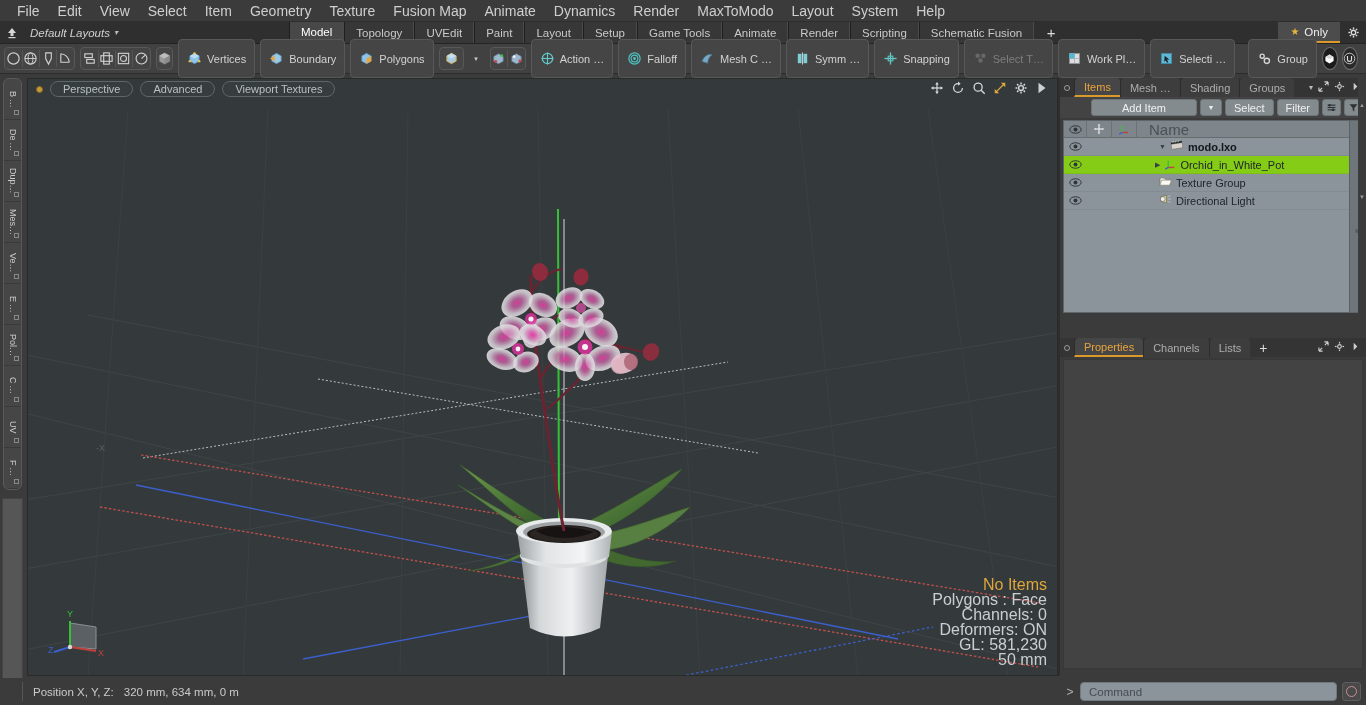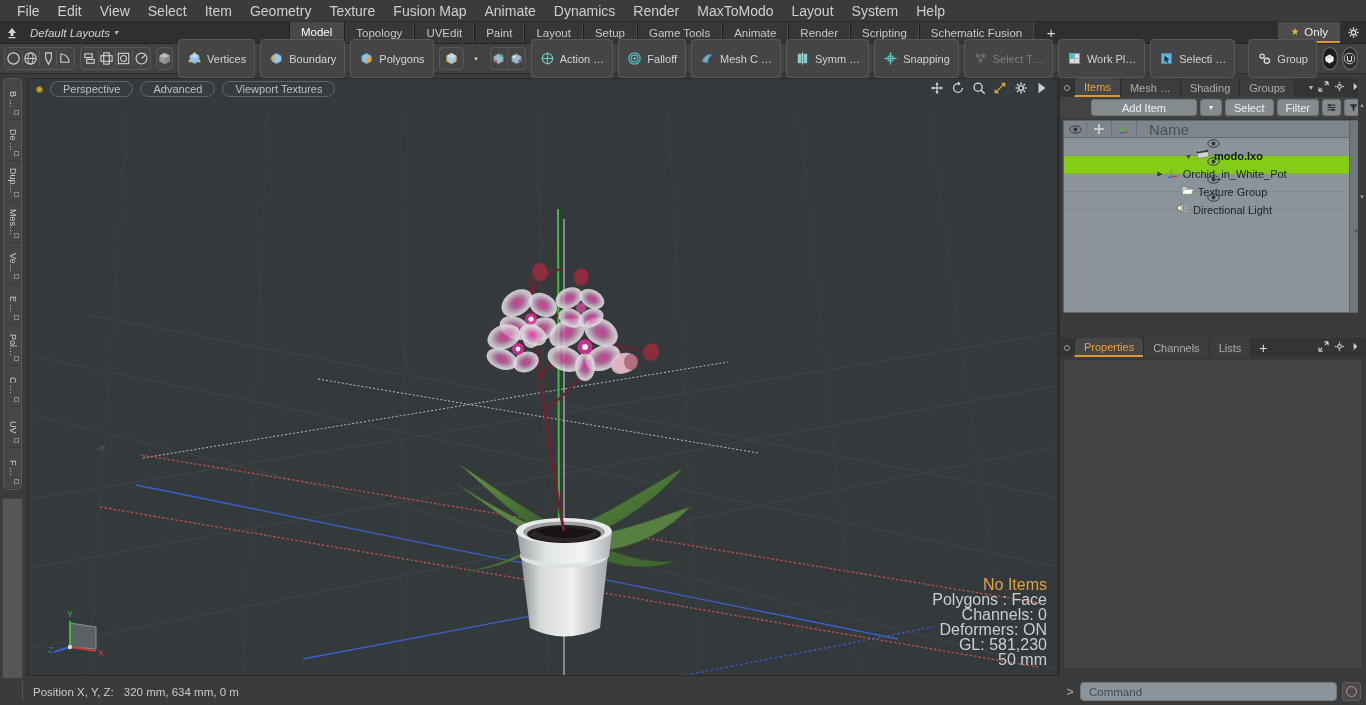--- a/index.html
+++ b/index.html
@@ -154,21 +154,21 @@
   .rp-list { background: #8b949a; height: 193px; margin: 2px 3px 0 3px; border: 1px solid #5f6569;
              position: relative; overflow: hidden; }
   .rp-listhead { display: flex; height: 17px; background: #7e868c; border-bottom: 1px solid #666d71;
                  align-items: center; }
   .rp-col { display: flex; align-items: center; justify-content: center; height: 17px;
             border-right: 1px solid #6c7378; }
   .rp-col.eye { width: 23px; }
   .rp-col.plus { width: 25px; }
   .rp-col.axis { width: 25px; }
   .rp-col.name { flex: 1; justify-content: flex-start; padding-left: 12px; color: #4a5154; font-size: 15px; }
-  .rp-row { display: flex; height: 18px; align-items: center; border-bottom: 1px solid rgba(0,0,0,0.06); flex-direction: column; }
+  .rp-row { display: flex; height: 18px; align-items: center; border-bottom: 1px solid rgba(0,0,0,0.06); }
   .rp-row.sel { background: #84cc16; }
   .rp-rowname { flex: 1; display: flex; align-items: center; gap: 4px; font-size: 11px; color: #20262a;
                 padding-left: 4px; }
   .rp-rowname.root { font-weight: bold; color: #12171a; }
   .rp-scroll { position: absolute; right: 0; top: 0; width: 13px; height: 100%; background: #6f767b;
                border-left: 1px solid #5b6165; }
   .rp-scroll .grip { position: absolute; top: 108px; left: 5px; width: 4px; height: 4px;
                      border-radius: 50%; background: #585e62; }
 
   .rp-prop { position: absolute; top: 260px; left: 0; width: 306px; height: 338px; background: #3b3b3b; }

